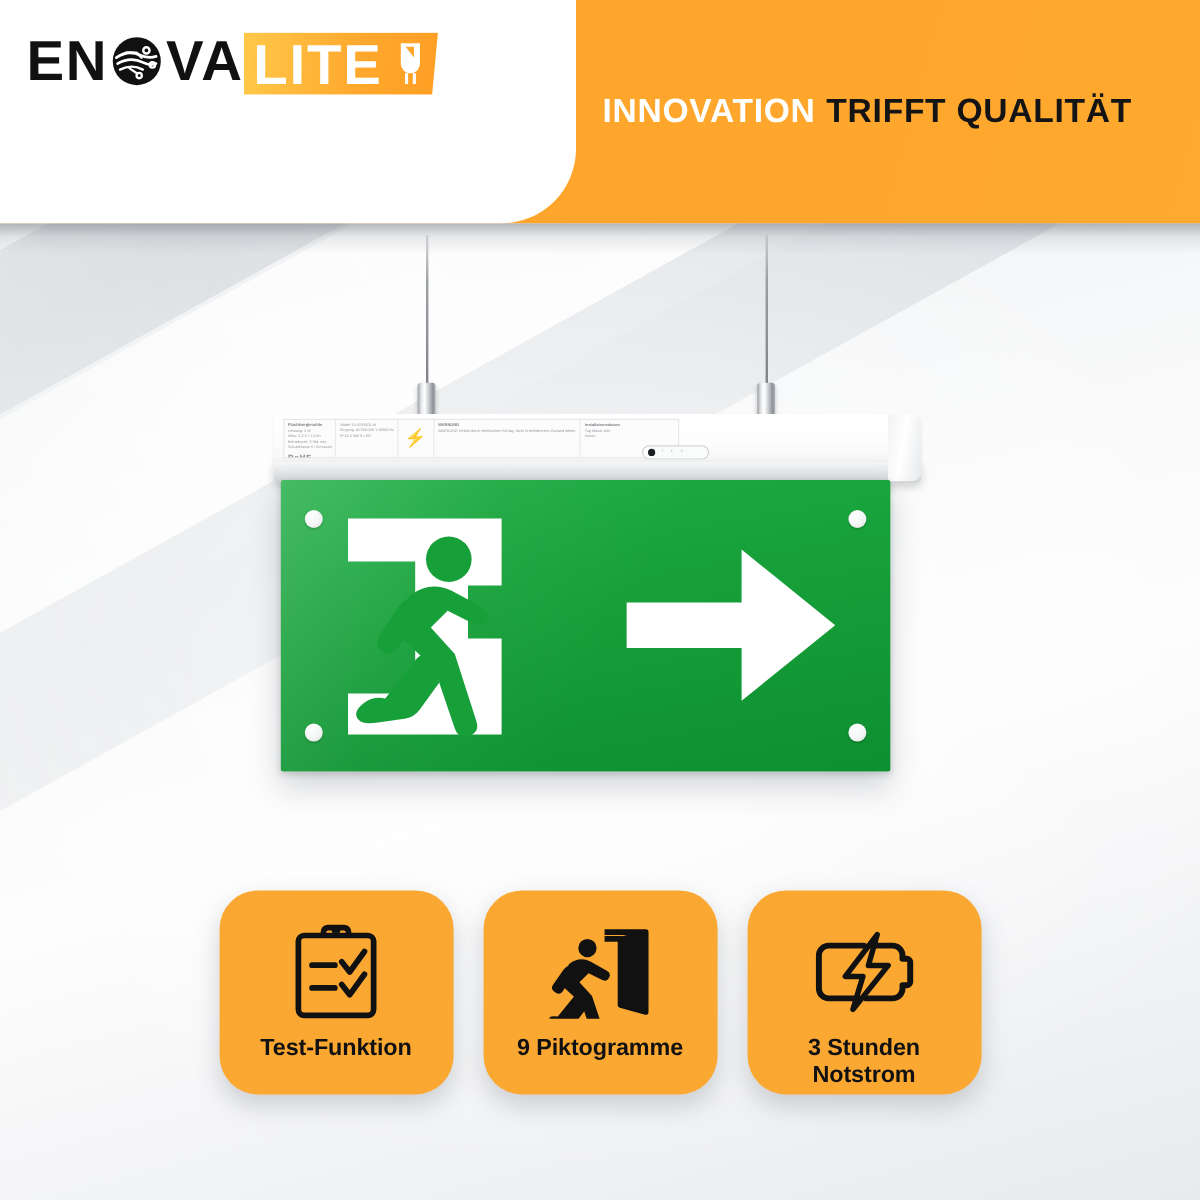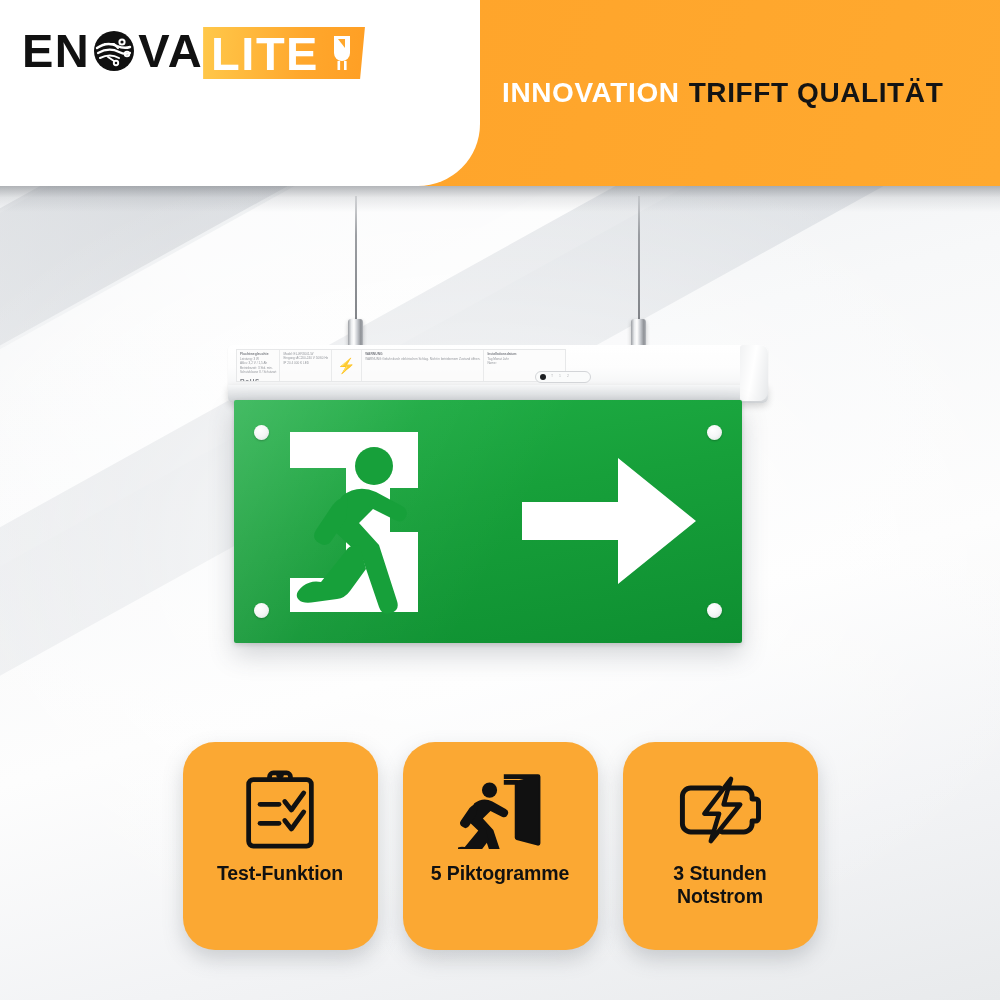--- a/index.html
+++ b/index.html
@@ -210,21 +210,21 @@
   .pictogram { position:absolute; left:52px; top:28px; width:180px; height:188px; }
   .arrow-ico { position:absolute; left:288px; top:52px; width:176px; height:138px; }
 
   
   .badges {
     position:absolute; left:0; top:742px;
     width:1000px; height:225px;
     display:flex; justify-content:center; gap:25px;
   }
   .badge {
-    width:195px; height:208px;
+    width:195px; height:170px;
     background:#FBA833;
     border-radius:32px;
     box-shadow:0 9px 20px rgba(90,95,105,.26);
     display:flex; flex-direction:column;
     align-items:center; justify-content:flex-start;
     padding-top:26px;
   }
   .badge-icon { height:84px; display:flex; align-items:center; justify-content:center; }
   .badge-label {
     margin-top:10px;
@@ -383,21 +383,21 @@
       <span class="badge-icon">
         <svg viewBox="0 0 88 82" width="84" height="78">
           <path d="M48 6 H84 V76 L62 70 V12 H48" fill="none" stroke="#111" stroke-width="5" stroke-linejoin="round"></path>
           <path d="M62 10 L84 5 V77 L62 71 Z" fill="#111"></path>
           <circle cx="33" cy="20" r="8" fill="#111"></circle>
           <path d="M17 34 q9 -7 19 -2 l14 8 q4 2 2 6 q-2 4 -6 2 l-12 -6 l-8 8 l11 12 l10 30 q2 5 -3 7 q-5 2 -7 -3 l-9 -27 l-15 -14 q-5 -5 -2 -10 Z" fill="#111"></path>
           <path d="M21 35 q-5 -1 -9 4 l-9 13 q-3 4 2 7 q4 3 7 -2 l7 -11 Z" fill="#111"></path>
           <path d="M29 61 q-6 -2 -9 3 l-13 16 q-6 -1 -10 2 q-6 5 -2 8 q2 2 9 1 l12 -2 q4 -1 7 -4 l9 -12 Z" fill="#111"></path>
         </svg>
       </span>
-      <span class="badge-label">5 Piktogramme</span>
+      <span class="badge-label">9 Piktogramme</span>
     </div>
 
     <div class="badge">
       <span class="badge-icon">
         <svg viewBox="0 0 96 72" width="88" height="68">
           <path d="M48 12 H16 a9 9 0 0 0 -9 9 v30 a9 9 0 0 0 9 9 h24" fill="none" stroke="#111" stroke-width="5.4" stroke-linecap="round"></path>
           <path d="M58 12 H74 a9 9 0 0 1 9 9 v3 h4 a3 3 0 0 1 3 3 v18 a3 3 0 0 1 -3 3 h-4 v3 a9 9 0 0 1 -9 9 H50" fill="none" stroke="#111" stroke-width="5.4" stroke-linecap="round" stroke-linejoin="round"></path>
           <path d="M60 2 L31 40 H47 L38 70 L70 30 H52 Z" fill="none" stroke="#111" stroke-width="5" stroke-linejoin="round"></path>
         </svg>
       </span>

